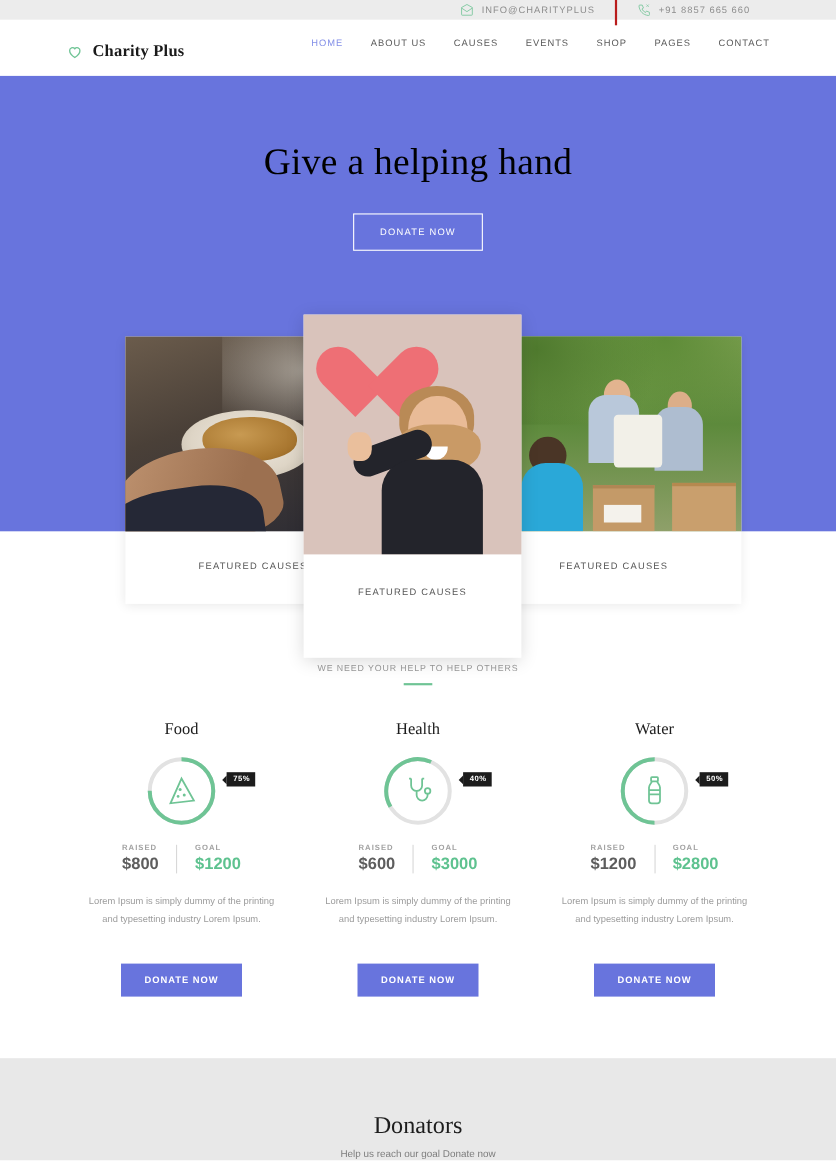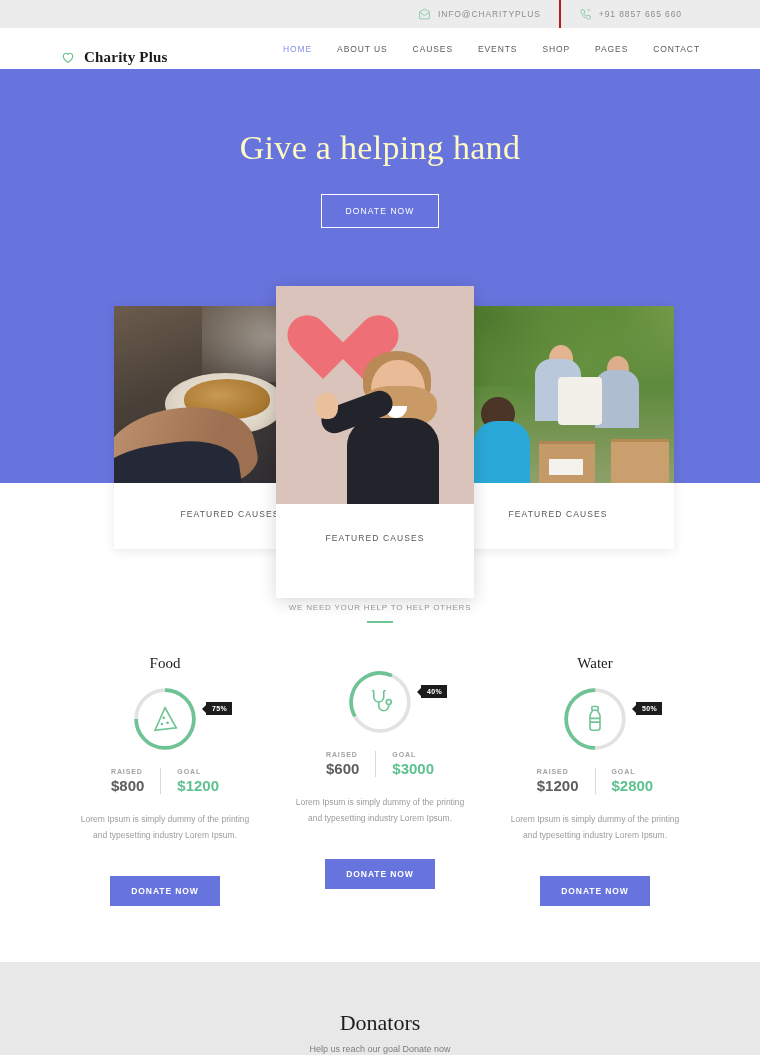--- a/index.html
+++ b/index.html
@@ -5,21 +5,21 @@
   * { margin:0; padding:0; box-sizing:border-box; }
   html, body {
     width:760px; height:1055px;
     font-family:"Liberation Sans", sans-serif;
     background:#ffffff; overflow:hidden;
   }
   .page { position:relative; width:760px; height:1055px; background:#fff; }
 
   
   .topbar {
-    height:28px; background:#ececec;
+    height:18px; background:#ececec;
     display:flex; align-items:center; justify-content:flex-end;
     padding-right:60px;
   }
   .tb-item {
     display:flex; align-items:center; gap:7px;
     font-size:8.5px; letter-spacing:0.9px; color:#8d8d8d;
     padding:0 18px; height:28px;
   }
   .tb-item + .tb-item { border-left:2px solid #b91c1c; }
   .tb-icon { width:13px; height:13px; display:block; color:#83c9a3; }
@@ -43,21 +43,21 @@
   }
   .nav a.active { color:#8490e8; }
 
   
   .hero {
     position:absolute; top:69px; left:0; width:760px; height:414px;
     background:#6874dd;
   }
   .hero-title {
     font-family:"Liberation Serif", serif;
-    font-size:34px; color:#fef9c3; text-align:center;
+    font-size:34px; color:#000000; text-align:center;
     margin-top:60px; font-weight:normal; letter-spacing:0.3px;
   }
   .hero-sub {
     font-family:"Liberation Serif", serif;
     font-size:15px; color:#f0f1fb; text-align:center; margin-top:9px;
   }
   .hero-btn-wrap { text-align:center; margin-top:27px; }
   .hero-btn {
     display:inline-block; border:1px solid #ffffff; color:#fff;
     background:transparent; font-size:8.5px; letter-spacing:1.1px;
@@ -395,20 +395,21 @@
           <div class="amt amt-goal">
             <div class="amt-lab">GOAL</div>
             <div class="amt-val">$1200</div>
           </div>
         </div>
         <div class="cause-desc">Lorem Ipsum is simply dummy of the printing and typesetting industry Lorem Ipsum.</div>
         <button class="donate-btn">DONATE NOW</button>
       </div>
 
       <div class="cause">
+        <div class="cause-title">Health</div>
         <div class="ring-wrap">
           <svg class="ring" viewBox="0 0 40 40">
             <circle cx="20" cy="20" r="17.5" fill="none" stroke="#e2e2e2" stroke-width="2.2"></circle>
             <circle cx="20" cy="20" r="17.5" fill="none" stroke="#6fc495" stroke-width="2.2" stroke-dasharray="44 153.9" transform="rotate(150 20 20)" stroke-linecap="butt"></circle>
           </svg>
           <svg class="ring-icon" viewBox="0 0 24 24" fill="none" stroke="currentColor" stroke-width="1.3">
             <path d="M7 3v5a4 4 0 0 0 8 0V3"></path>
             <path d="M7 3H5.5M15 3h1.5"></path>
             <path d="M11 12v3a4 4 0 0 0 8 0v-1"></path>
             <circle cx="19" cy="12" r="2"></circle>

